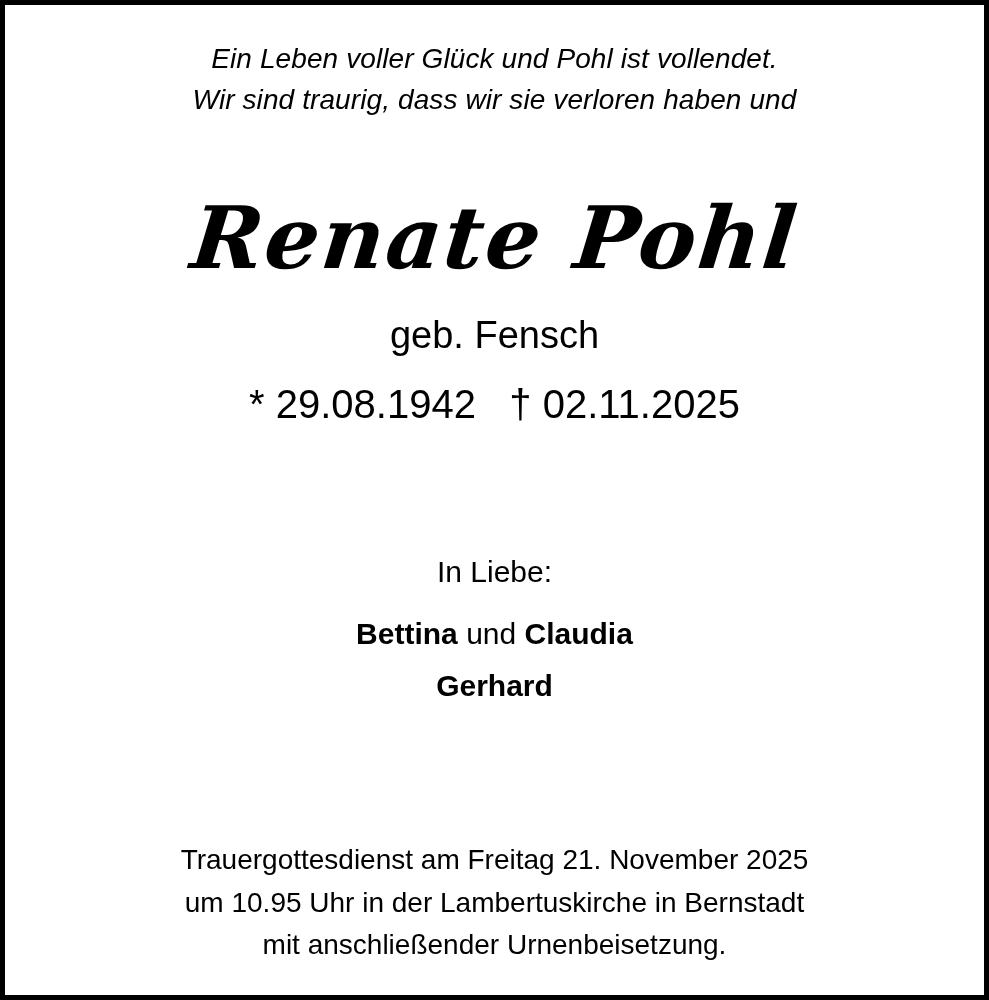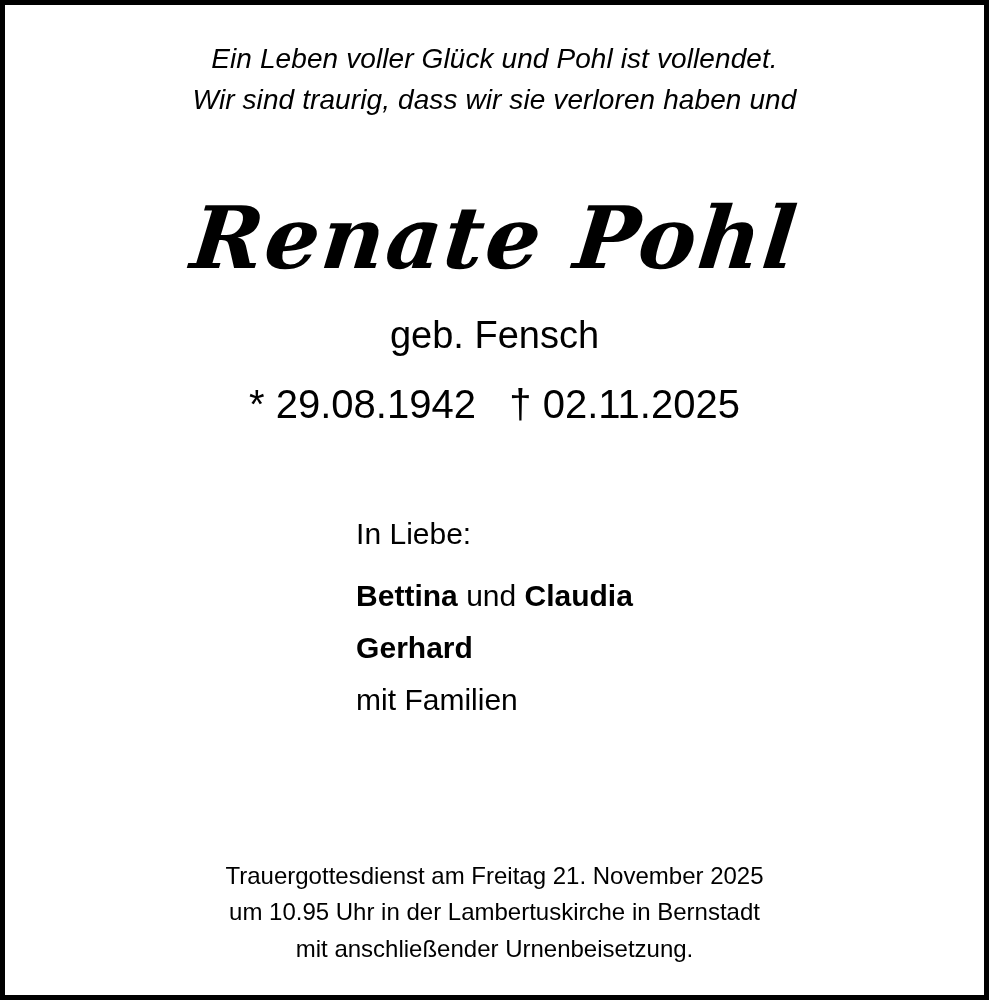--- a/index.html
+++ b/index.html
@@ -54,39 +54,39 @@
     margin-top: 32px;
     line-height: 1.2;
   }
   .dates {
     font-size: 40px;
     margin-top: 22px;
     line-height: 1.2;
     white-space: pre;
   }
   .family-block {
-    text-align: left;
-    margin-top: 82px;
+    text-align: center;
+    margin-top: 120px;
     font-size: 30px;
     line-height: 1.6;
   }
   .family-block .intro {
     margin-bottom: 14px;
   }
   .family-block .bold {
     font-weight: bold;
   }
   .family-block .line {
     margin-top: 4px;
   }
   .service-block {
     text-align: center;
     margin-top: auto;
     margin-bottom: 18px;
-    font-size: 24px;
+    font-size: 28px;
     line-height: 1.52;
   }
   .service-block div {
     white-space: nowrap;
   }
 </style>
 </head>
 <body>
 
 <div class="notice">
@@ -99,21 +99,20 @@
   <div class="name-block">
     <div class="name">Renate Pohl</div>
     <div class="maiden">geb. Fensch</div>
     <div class="dates">* 29.08.1942   † 02.11.2025</div>
   </div>
 
   <div class="family-block">
     <div class="intro">In Liebe:</div>
     <div class="line"><span class="bold">Bettina</span><span> und </span><span class="bold">Claudia</span></div>
     <div class="line bold">Gerhard</div>
-    <div class="line">mit Familien</div>
   </div>
 
   <div class="service-block">
     <div>Trauergottesdienst am Freitag 21. November 2025</div>
     <div>um 10.95 Uhr in der Lambertuskirche in Bernstadt</div>
     <div>mit anschließender Urnenbeisetzung.</div>
   </div>
 
 </div>
 

